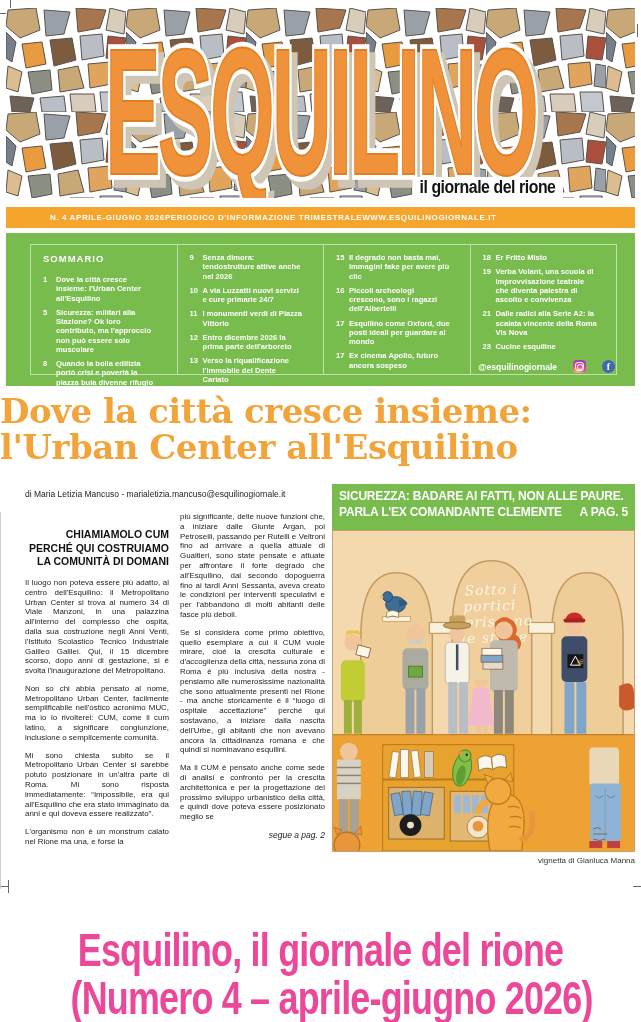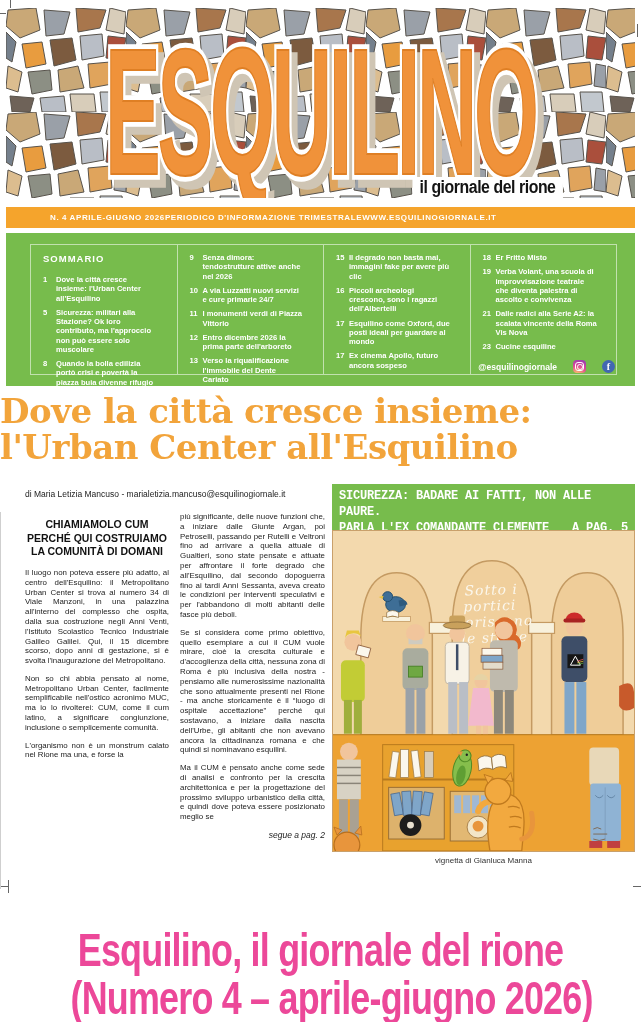--- a/index.html
+++ b/index.html
@@ -44,39 +44,39 @@
 
   
   .headline{position:absolute;left:0;top:393px;width:641px;text-align:left;
             font-family:"DejaVu Serif","Liberation Serif",serif;font-weight:bold;
             color:#F2A43B;font-size:34px;line-height:1.06;letter-spacing:-0.5px;}
   .byline{position:absolute;left:25px;top:489px;font-size:8.5px;color:#222;}
 
   
   .sec-banner{position:absolute;left:332px;top:484px;width:303px;height:48px;background:#77BC4C;
               color:#fff;font-weight:bold;font-size:12px;line-height:16px;letter-spacing:-0.2px;
-              box-sizing:border-box;padding:4px 7px 12px 7px;font-family:Liberation Mono, monospace;}
+              box-sizing:border-box;padding:4px 7px 12px 7px;}
   .sec-banner .row2{display:flex;justify-content:space-between;}
 
   
   .colrule{position:absolute;top:512px;height:377px;width:1px;background:#CFCFCF;}
   .article-col{position:absolute;top:512px;font-size:7.9px;line-height:1.24;color:#1c1c1c;
                text-align:justify;}
   #col1{left:25px;width:144px;}
   #col2{left:180px;width:145px;}
   .article-col p{margin:0 0 8px 0;}
-  .subhead{font-size:10.5px;font-weight:bold;line-height:1.3;margin:6px 0 9px 0;
-           text-align:center;color:#111;}
+  .subhead{font-size:10.5px;font-weight:bold;line-height:1.3;margin:16px 0 9px 0;
+           text-align:right;color:#111;}
   .segue{text-align:right;font-style:italic;font-size:8.5px;margin-top:2px;}
 
   
   .cartoon{position:absolute;left:332px;top:530px;width:303px;height:322px;
            border:1px solid #C9A06B;box-sizing:border-box;background:#F6E2BE;}
   .cartoon svg{display:block;width:100%;height:100%;}
-  .cartoon-caption{position:absolute;left:332px;top:856px;width:303px;text-align:center;
+  .cartoon-caption{position:absolute;left:332px;top:856px;width:303px;text-align:right;
                    font-size:8px;color:#333;}
 
   
   .footer-caption{position:absolute;left:0;top:926px;width:641px;text-align:center;
                   font-weight:bold;color:#ec4899;}
   .footer-caption .fl{font-size:46px;line-height:1.05;letter-spacing:-1px;white-space:nowrap;
                       transform:scaleX(0.78);transform-origin:center;}
 </style>
 </head>
 <body>
@@ -231,20 +231,21 @@
     </div>
   </div>
 
   <div class="colrule" id="rule1"></div>
   <div class="colrule" id="rule2"></div>
 
   <div class="article-col" id="col1">
     <div class="subhead">CHIAMIAMOLO CUM PERCHÉ QUI COSTRUIAMO LA COMUNITÀ DI DOMANI</div>
     <p>Il luogo non poteva essere più adatto, al centro dell'Esquilino: il Metropolitano Urban Center si trova al numero 34 di Viale Manzoni, in una palazzina all'interno del complesso che ospita, dalla sua costruzione negli Anni Venti, l'Istituto Scolastico Tecnico Industriale Galileo Galilei. Qui, il 15 dicembre scorso, dopo anni di gestazione, si è svolta l'inaugurazione del Metropolitano.</p>
     <p>Non so chi abbia pensato al nome, Metropolitano Urban Center, facilmente semplificabile nell'ostico acronimo MUC, ma io lo rivolterei: CUM, come il cum latino, a significare congiunzione, inclusione o semplicemente comunità.</p>
+    <p>Mi sono chiesta subito se il Metropolitano Urban Center si sarebbe potuto posizionare in un'altra parte di Roma. Mi sono risposta immediatamente: “Impossibile, era qui all'Esquilino che era stato immaginato da anni e qui doveva essere realizzato”.</p>
     <p>L'organismo non è un monstrum calato nel Rione ma una, e forse la</p>
   </div>
 
   <div class="article-col" id="col2">
     <p>più significante, delle nuove funzioni che, a iniziare dalle Giunte Argan, poi Petroselli, passando per Rutelli e Veltroni fino ad arrivare a quella attuale di Gualtieri, sono state pensate e attuate per affrontare il forte degrado che all'Esquilino, dal secondo dopoguerra fino ai tardi Anni Sessanta, aveva creato le condizioni per interventi speculativi e per l'abbandono di molti abitanti delle fasce più deboli.</p>
     <p>Se si considera come primo obiettivo, quello esemplare a cui il CUM vuole mirare, cioè la crescita culturale e d'accoglienza della città, nessuna zona di Roma è più inclusiva della nostra - pensiamo alle numerosissime nazionalità che sono attualmente presenti nel Rione - ma anche storicamente è il “luogo di ospitale accettazione” perché qui sostavano, a iniziare dalla nascita dell'Urbe, gli abitanti che non avevano ancora la cittadinanza romana e che quindi si nominavano esquilini.</p>
     <p>Ma il CUM è pensato anche come sede di analisi e confronto per la crescita architettonica e per la progettazione del prossimo sviluppo urbanistico della città, e quindi dove poteva essere posizionato meglio se</p>
     <div class="segue">segue a pag. 2</div>
   </div>
 

